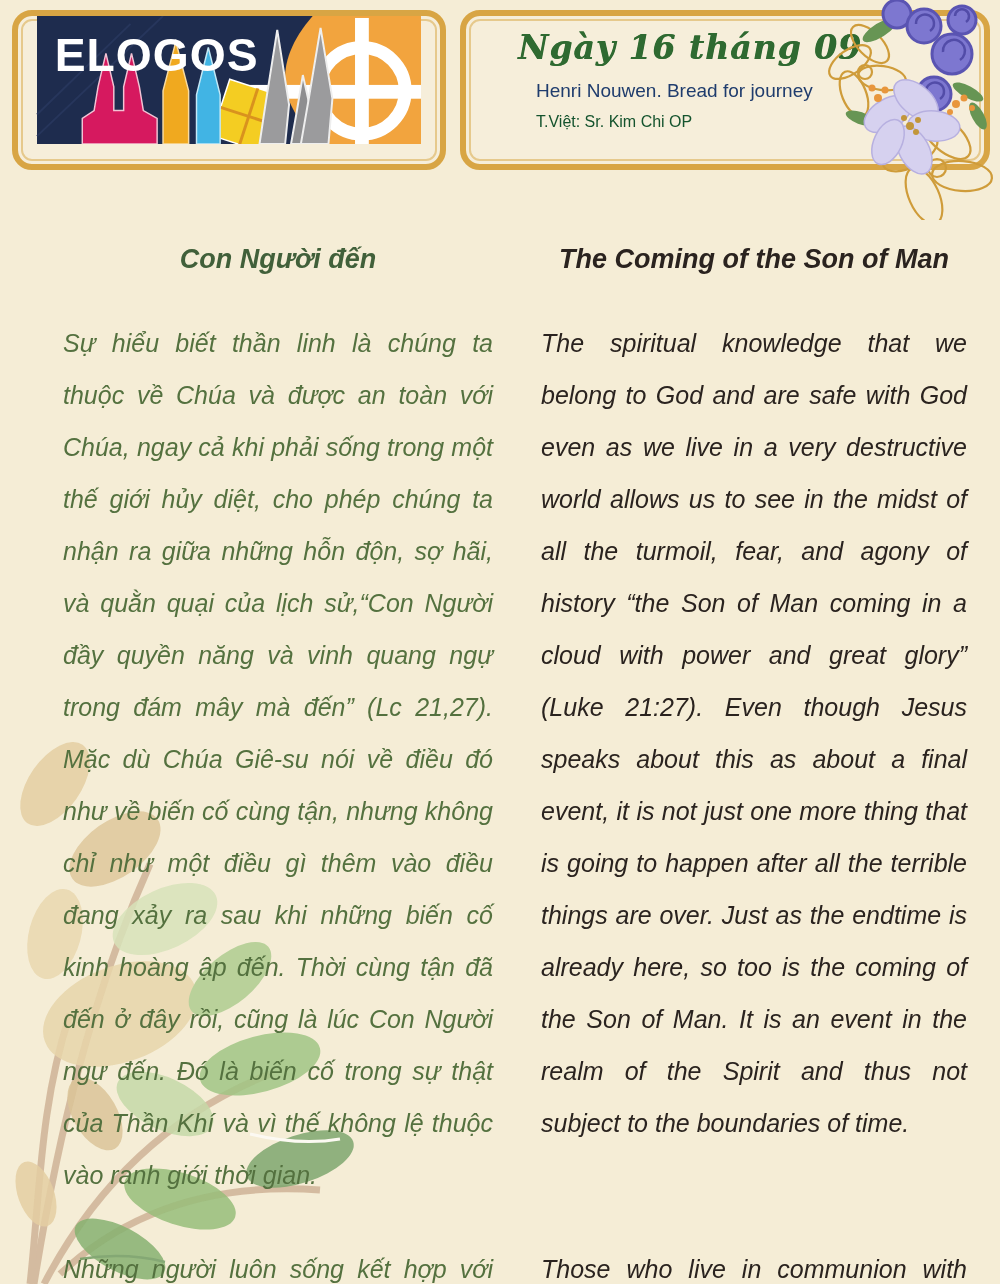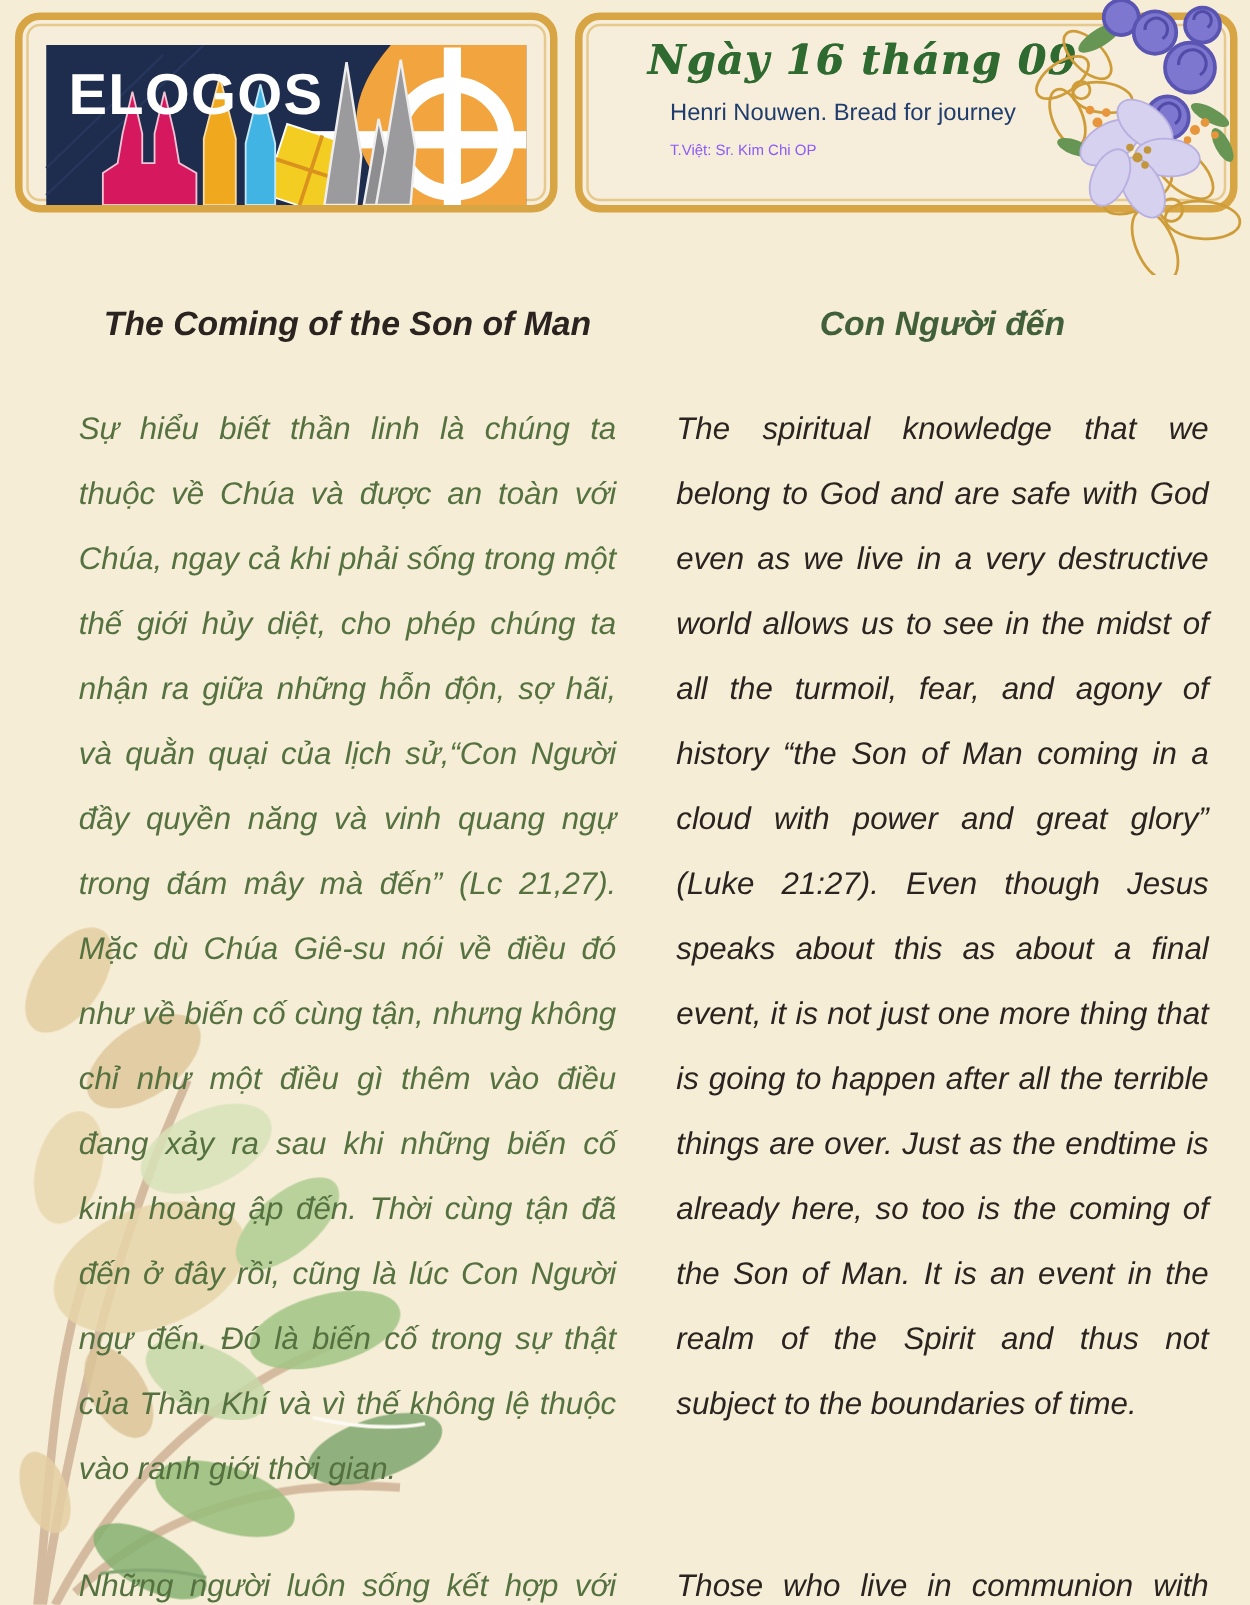--- a/index.html
+++ b/index.html
@@ -10,34 +10,34 @@
     position:relative; overflow:hidden;
   }
   
   .hbox {
     position:absolute; top:10px; box-sizing:border-box;
     border:6px solid #d8a544; border-radius:20px;
     background:#f6eeda;
     box-shadow: inset 0 0 0 3px #f6eeda, inset 0 0 0 5px #e6c98c;
   }
   .logo-box { left:12px; width:434px; height:160px;
-    display:flex; align-items:flex-end; justify-content:center; }
+    display:flex; align-items:flex-start; justify-content:center; }
   .logo-box svg { width:392px; height:128px; border-radius:2px; }
   .info-box { left:460px; width:530px; height:160px; padding:12px 0 0 0; }
   .date-line {
     font-family:"DejaVu Serif", serif; font-style:italic; font-weight:bold;
     color:#2f6a31; font-size:33px; text-align:center;
     padding-right:70px; letter-spacing:1px;
     text-shadow: 0.5px 0 #2f6a31;
   }
   .source-line {
     color:#1f3c6d; font-weight:normal; font-size:19px;
     margin:13px 0 0 70px;
   }
-  .credit-line { color:#8b5cf6; font-size:12px; margin:11px 0 0 70px; }
+  .credit-line { color:#14532d; font-size:16px; margin:11px 0 0 70px; }
   .credit-line + .credit-line { margin-top:5px; }
 
   
   .flowers { position:absolute; right:0; top:0; width:178px; height:220px; z-index:6; }
   .leaves  { position:absolute; left:0; bottom:0; width:490px; height:650px; z-index:0; opacity:.8; }
 
   
   .main {
     position:absolute; left:63px; top:244px; width:904px; z-index:2;
     display:grid; grid-template-columns:430px 426px;
@@ -148,22 +148,22 @@
       <circle cx="63" cy="90" r="3.5"></circle>
       <circle cx="50" cy="88" r="3.5"></circle>
     <circle cx="134" cy="104" r="4"></circle>
       <circle cx="142" cy="98" r="3.5"></circle>
       <circle cx="128" cy="112" r="3"></circle>
     <circle cx="150" cy="108" r="3"></circle>
   </g>
 </svg>
 
 <div class="main">
+  <h2 class="col-title vn-title">Con Người đến</h2>
   <h2 class="col-title en-title">The Coming of the Son of Man</h2>
-  <h2 class="col-title vn-title">Con Người đến</h2>
 
   <p class="body-p vn-text">Sự hiểu biết thần linh là chúng ta thuộc về Chúa và được an toàn với Chúa, ngay cả khi phải sống trong một thế giới hủy diệt, cho phép chúng ta nhận ra giữa những hỗn độn, sợ hãi, và quằn quại của lịch sử,“Con Người đầy quyền năng và vinh quang ngự trong đám mây mà đến” (Lc 21,27). Mặc dù Chúa Giê-su nói về điều đó như về biến cố cùng tận, nhưng không chỉ như một điều gì thêm vào điều đang xảy ra sau khi những biến cố kinh hoàng ập đến. Thời cùng tận đã đến ở đây rồi, cũng là lúc Con Người ngự đến. Đó là biến cố trong sự thật của Thần Khí và vì thế không lệ thuộc vào ranh giới thời gian.</p>
   <p class="body-p en-text">The spiritual knowledge that we belong to God and are safe with God even as we live in a very destructive world allows us to see in the midst of all the turmoil, fear, and agony of history “the Son of Man coming in a cloud with power and great glory” (Luke 21:27). Even though Jesus speaks about this as about a final event, it is not just one more thing that is going to happen after all the terrible things are over. Just as the endtime is already here, so too is the coming of the Son of Man. It is an event in the realm of the Spirit and thus not subject to the boundaries of time.</p>
 
   <p class="body-p vn-text">Những người luôn sống kết hợp với Chúa Giê-su sẽ có đôi mắt để nhìn, đôi tai để nghe biết Chúa Giê-su đang đến lần thứ hai, ở giữa họ, ở đây và ngay bây giờ. Người nói:“Thế hệ này sẽ chẳng qua đi, trước khi mọi điều ấy xảy ra” (Lc 21,32). Và đó là sự thật cho các thế hệ tín hữu.</p>
   <p class="body-p en-text">Those who live in communion with Jesus have the eyes to see and the ears to hear the second coming of Jesus among them in the here and now. Jesus says, “Before this generation has passed away all will have taken place” (Luke 08:32). And this is true for each faithful generation.</p>
 </div>
 
 <svg class="leaves" viewBox="0 0 490 650" aria-hidden="true">
   <g stroke="#c9a98c" stroke-width="7" fill="none" opacity="0.9">

